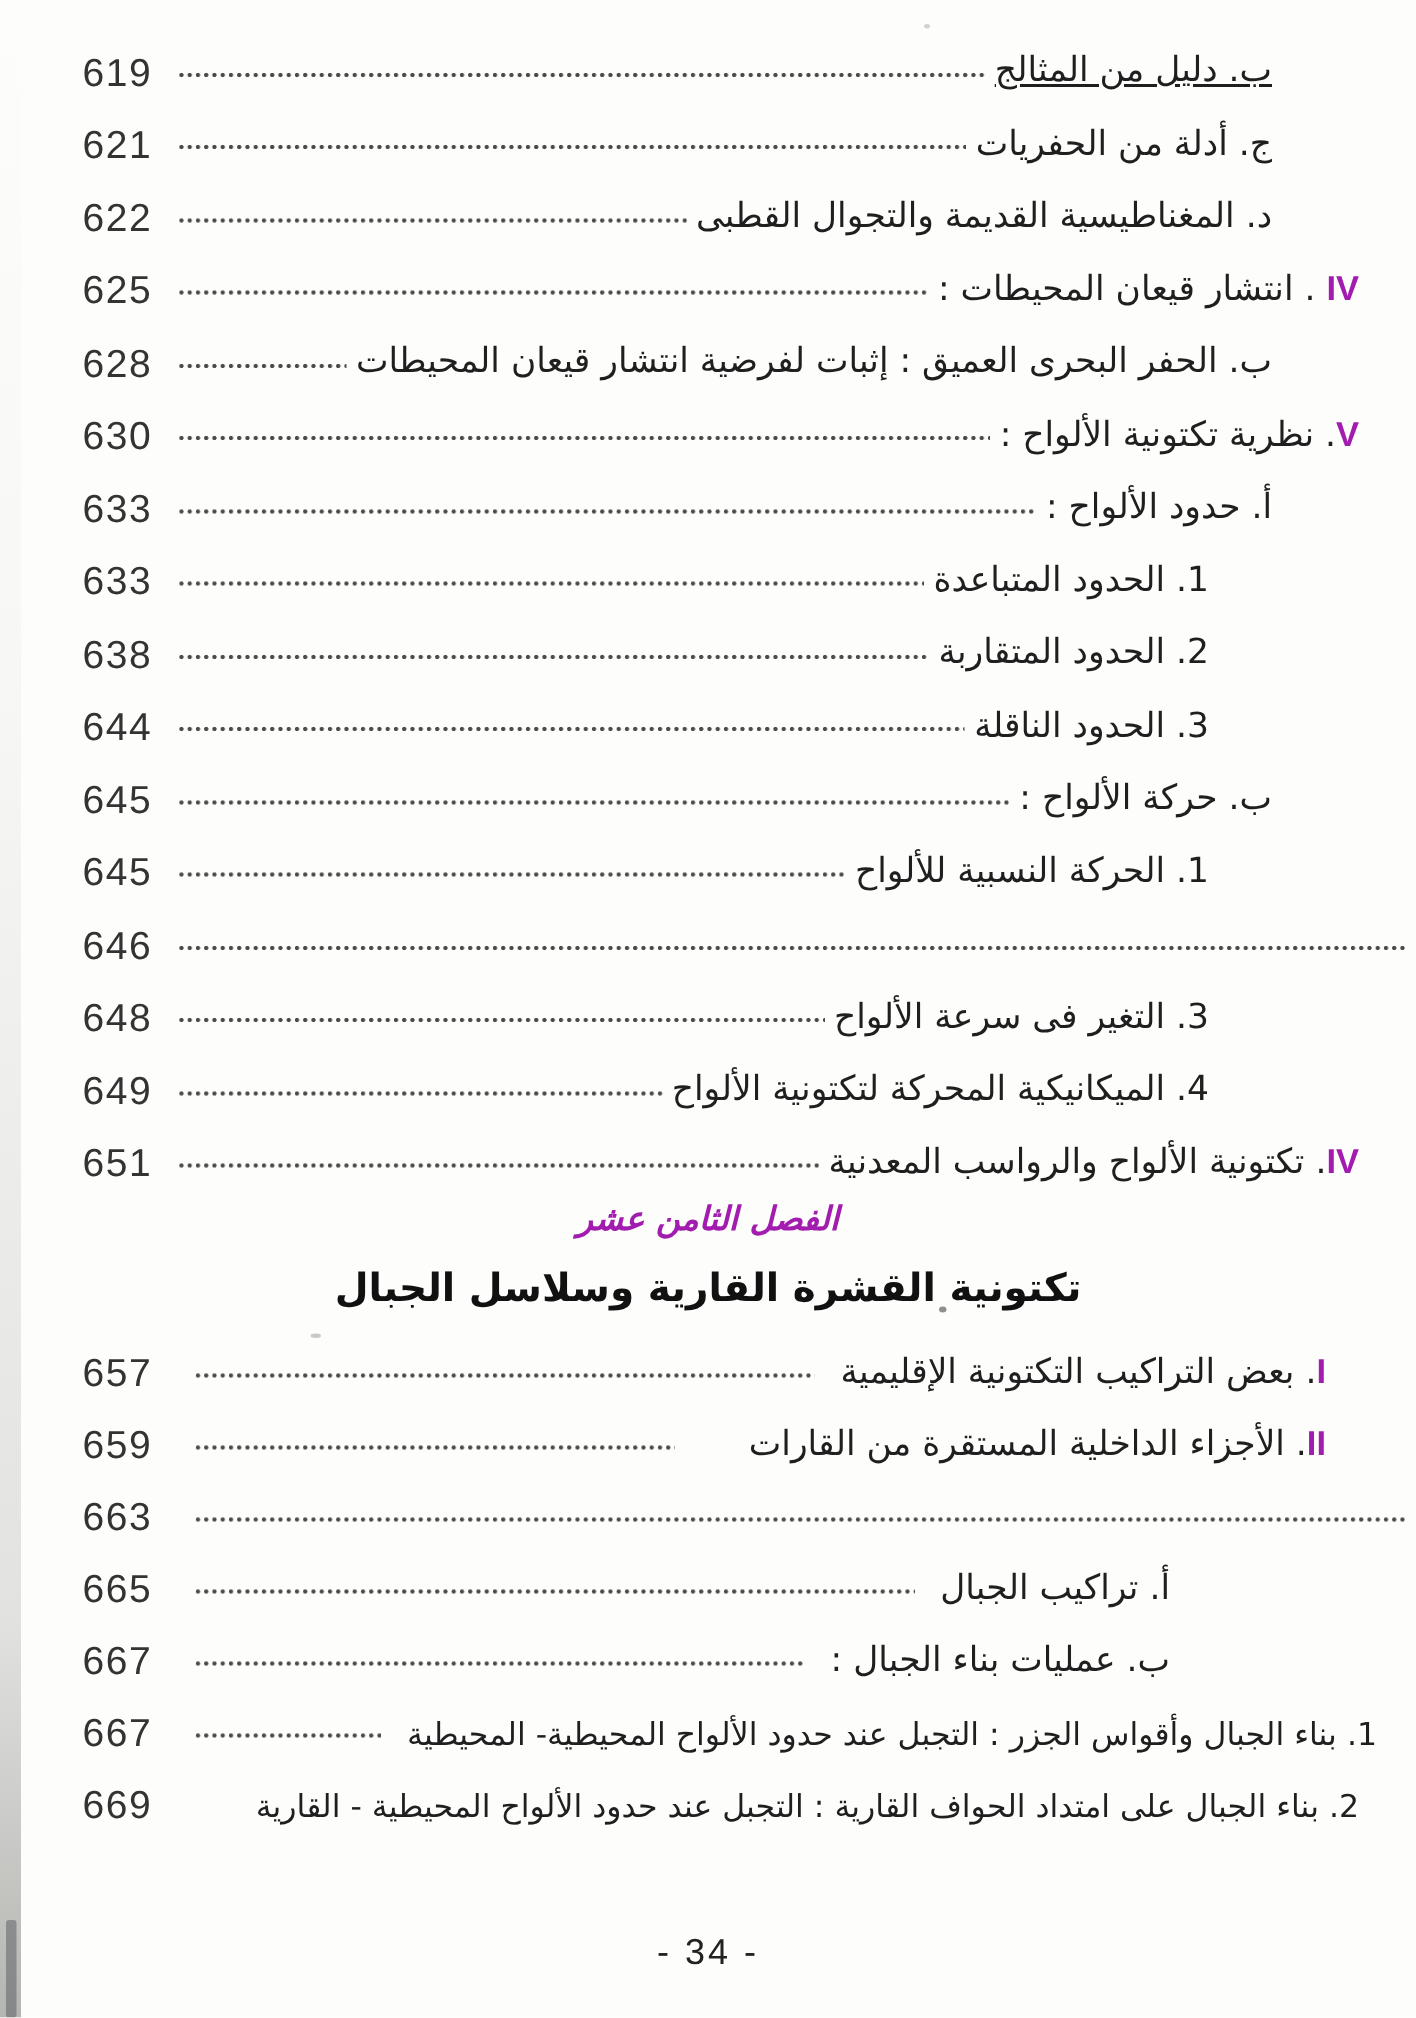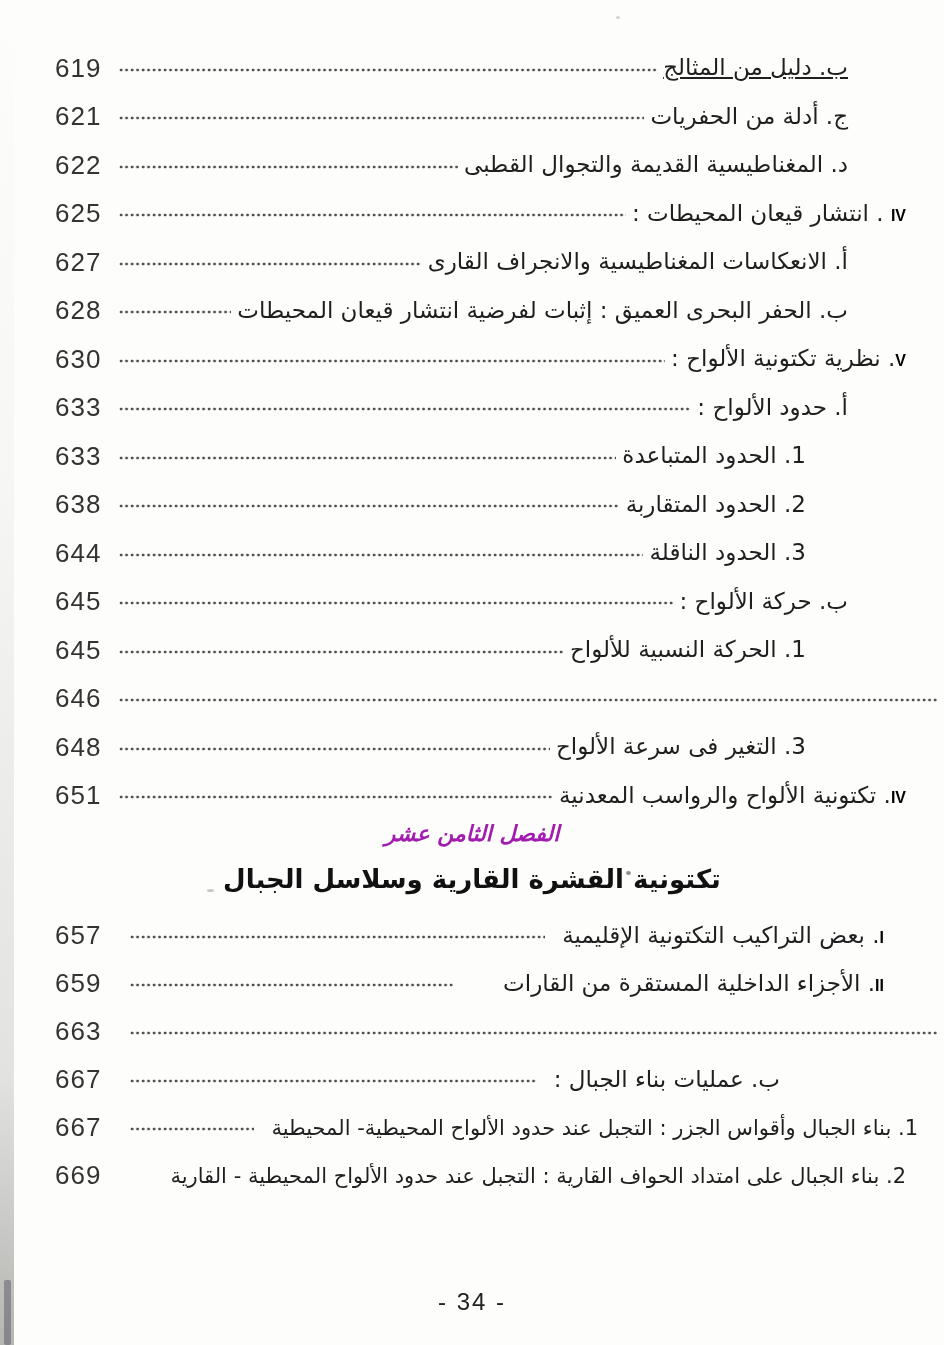--- a/index.html
+++ b/index.html
@@ -28,21 +28,21 @@
   .scan-edge-dark{
     position:absolute;left:4px;top:1280px;width:7px;height:65px;
     background:#565a60;opacity:.5;border-radius:2px;
   }
   .speck{position:absolute;border-radius:50%;}
   .speck.s1{left:626px;top:871px;width:5px;height:4px;background:#8f8f8b;}
   .speck.s2{left:207px;top:889px;width:7px;height:3px;background:#c9c9c5;}
   .speck.s3{left:616px;top:16px;width:4px;height:3px;background:#d2d2ce;}
 
   
-  .toc{padding-top:36px;}
+  .toc{padding-top:16px;}
   .row{
     display:flex;
     align-items:flex-end;
     height:48.5px;
     padding-bottom:4px;
     box-sizing:border-box;
   }
   .sec2 .row{height:48px;gap:11px;}
   .num{
     flex:0 0 auto;
@@ -71,22 +71,22 @@
     direction:rtl;
     white-space:nowrap;
     font-size:23px;
     line-height:1.15;
     color:#1f1f1f;
   }
   .label.long{font-size:21px;}
   .label b{
     font-family:"Liberation Sans",sans-serif;
     font-weight:700;
-    font-size:16px;
-    color:#000000;
+    font-size:23px;
+    color:#a21caf;
   }
   
   .heading{
     height:92px;
     text-align:center;
     direction:rtl;
   }
   .heading .chapter{
     font-size:22px;font-weight:bold;line-height:44px;color:#a21caf;font-style:italic;
   }
@@ -128,25 +128,20 @@
     <div class="num">622</div>
     <div class="leader"></div>
     <div class="label" style="margin-right: 96px;"><span>د. المغناطيسية القديمة والتجوال القطبى</span></div>
   </div>
         <div class="row">
     <div class="num">625</div>
     <div class="leader"></div>
     <div class="label" style="margin-right: 38px;"><b>IV</b><span> . انتشار قيعان المحيطات : </span></div>
   </div>
         <div class="row">
-    <div class="num">627</div>
-    <div class="leader"></div>
-    <div class="label" style="margin-right: 96px;"><span>أ. الانعكاسات المغناطيسية والانجراف القارى</span></div>
-  </div>
-        <div class="row">
     <div class="num">628</div>
     <div class="leader"></div>
     <div class="label" style="margin-right: 96px;"><span>ب. الحفر البحرى العميق : إثبات لفرضية انتشار قيعان المحيطات</span></div>
   </div>
         <div class="row">
     <div class="num">630</div>
     <div class="leader"></div>
     <div class="label" style="margin-right: 38px;"><b>V</b><span>. نظرية تكتونية الألواح : </span></div>
   </div>
         <div class="row">
@@ -180,20 +175,25 @@
     <div class="label" style="margin-right: 138px;"><span>1. الحركة النسبية للألواح</span></div>
   </div>
         <div class="row">
     <div class="num">646</div>
     <div class="leader"></div>
   </div>
         <div class="row">
     <div class="num">648</div>
     <div class="leader"></div>
     <div class="label" style="margin-right: 138px;"><span>3. التغير فى سرعة الألواح</span></div>
+  </div>
+        <div class="row">
+    <div class="num">649</div>
+    <div class="leader"></div>
+    <div class="label" style="margin-right: 138px;"><span>4. الميكانيكية المحركة لتكتونية الألواح</span></div>
   </div>
         <div class="row">
     <div class="num">651</div>
     <div class="leader"></div>
     <div class="label" style="margin-right: 38px;"><b>IV</b><span>. تكتونية الألواح والرواسب المعدنية</span></div>
   </div>
       </div>
 
     <div class="heading">
       <div class="chapter">الفصل الثامن عشر</div>
@@ -209,20 +209,25 @@
         <div class="row">
     <div class="num">659</div>
     <div class="leader"></div>
     <div class="label" style="margin-right: 60px; margin-left: 32px;"><b>II</b><span>. الأجزاء الداخلية المستقرة من القارات</span></div>
   </div>
         <div class="row">
     <div class="num">663</div>
     <div class="leader"></div>
   </div>
         <div class="row">
+    <div class="num">665</div>
+    <div class="leader"></div>
+    <div class="label" style="margin-right: 164px;"><span>أ. تراكيب الجبال</span></div>
+  </div>
+        <div class="row">
     <div class="num">667</div>
     <div class="leader"></div>
     <div class="label" style="margin-right: 164px;"><span>ب. عمليات بناء الجبال : </span></div>
   </div>
         <div class="row">
     <div class="num">667</div>
     <div class="leader"></div>
     <div class="label long" style="margin-right: 26px;"><span>1. بناء الجبال وأقواس الجزر : التجبل عند حدود الألواح المحيطية- المحيطية</span></div>
   </div>
         <div class="row">

